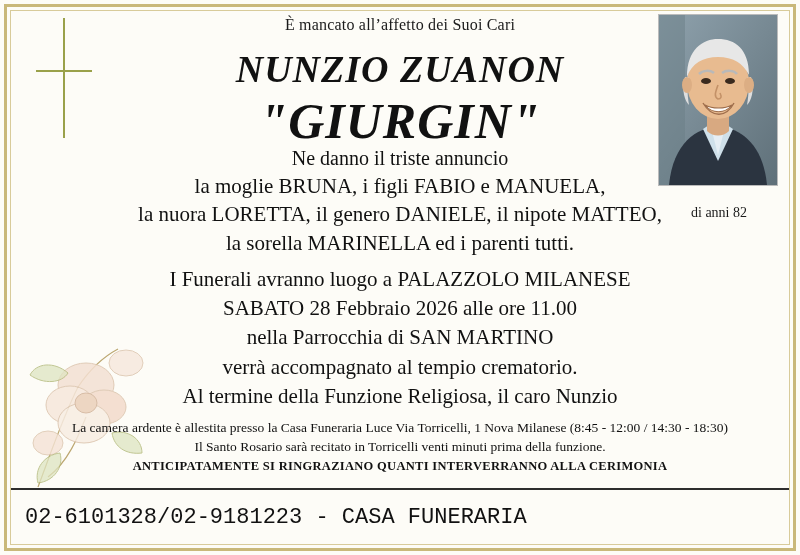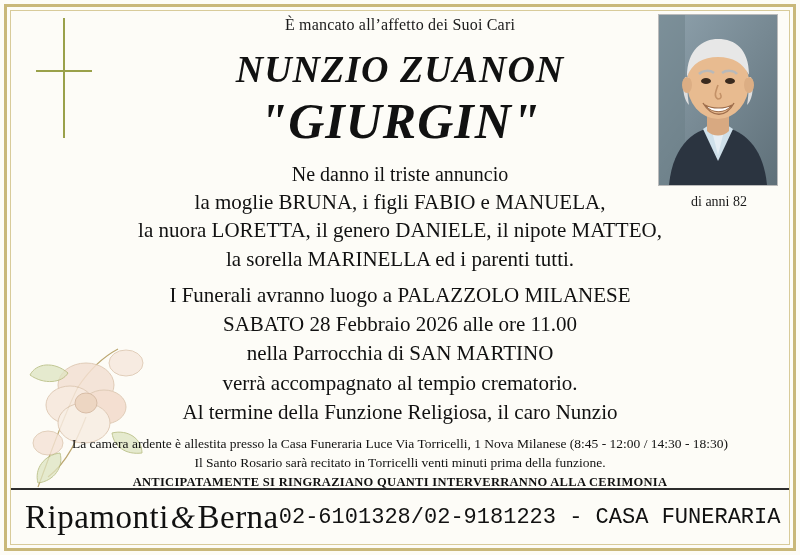--- a/index.html
+++ b/index.html
@@ -119,30 +119,29 @@
     width: 118px;
     height: 170px;
     border: 1px solid #bbb;
     overflow: hidden;
     background: #7d8d97;
   }
   .photo svg { display: block; }
   .photo-caption {
     position: absolute;
     right: 22px;
-    top: 194px;
+    top: 205px;
     width: 118px;
     text-align: center;
     font-size: 14px;
     color: #1a1a1a;
     font-family: "Liberation Serif", serif;
   }
 
   .announce {
-    margin-top: 16px;
   }
   .announce p {
     margin: 0 0 2px 0;
     font-size: 20px;
     color: #111;
     line-height: 1.25;
   }
   .announce .bigger {
     font-size: 21px;
   }
@@ -312,19 +311,16 @@
 
     <div class="notes">
       <p>La camera ardente è allestita presso la Casa Funeraria Luce Via Torricelli, 1 Nova Milanese (8:45 - 12:00 / 14:30 - 18:30)</p>
       <p>Il Santo Rosario sarà recitato in Torricelli venti minuti prima della funzione.</p>
       <p class="thanks">ANTICIPATAMENTE SI RINGRAZIANO QUANTI INTERVERRANNO ALLA CERIMONIA</p>
     </div>
 
   </div>
 
   <div class="footer">
-    <div class="brand">
-      <span>Ripamonti</span><span class="amp">&amp;</span><span>Berna</span>
-    </div>
     <div class="footer-contact">02-6101328/02-9181223 - CASA FUNERARIA</div>
   </div>
 
 </div>
 
 </body></html>

